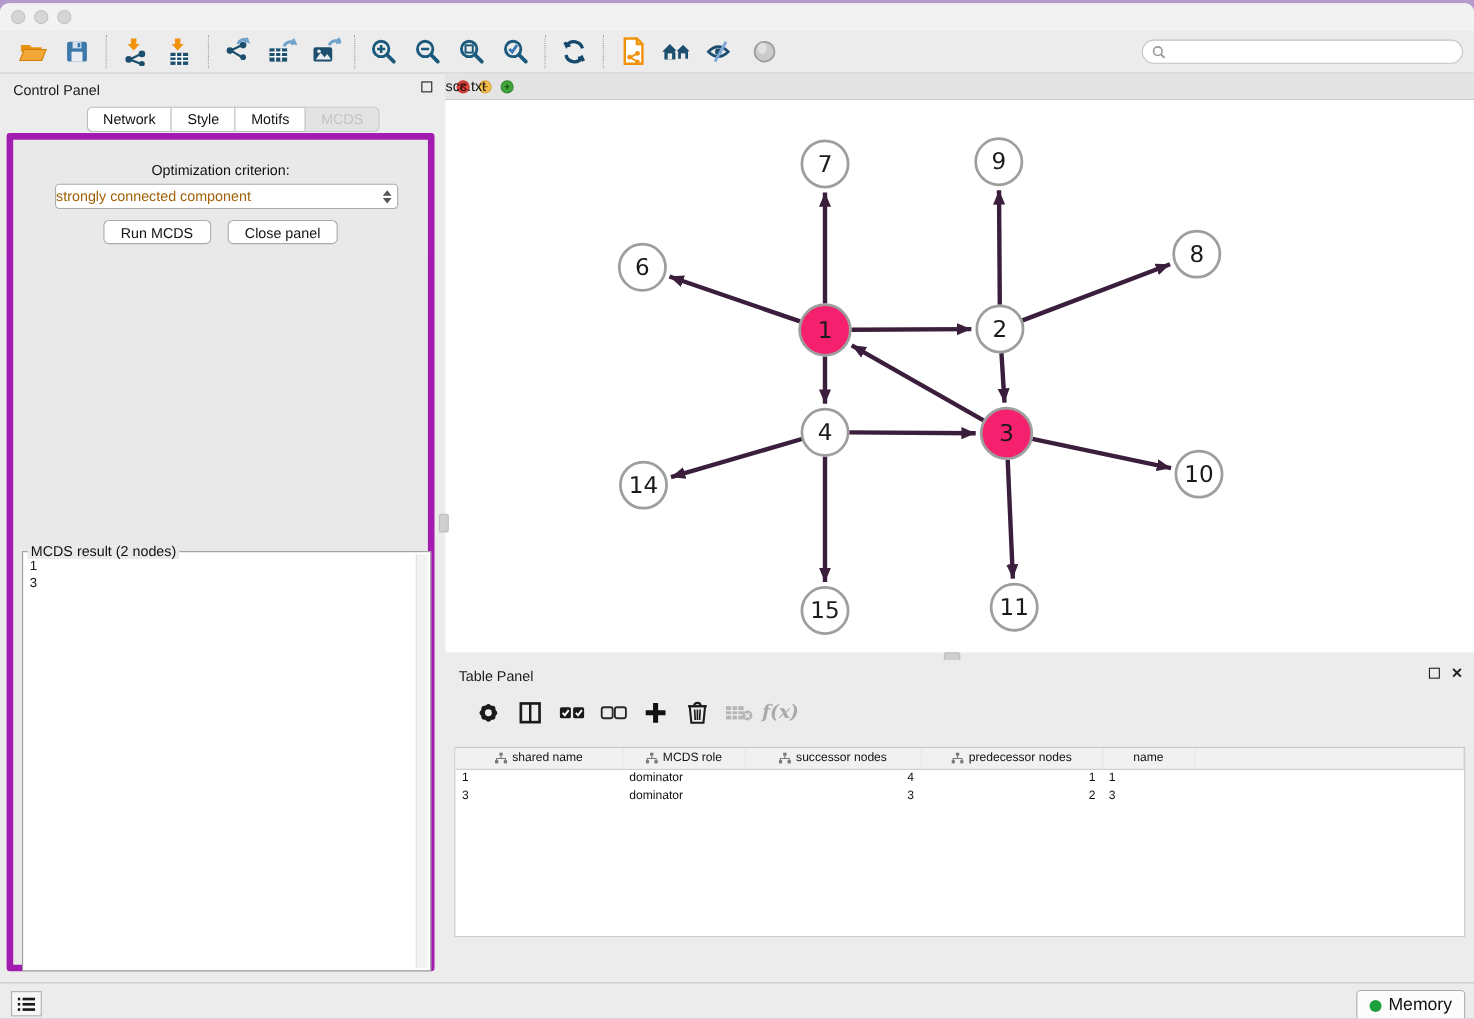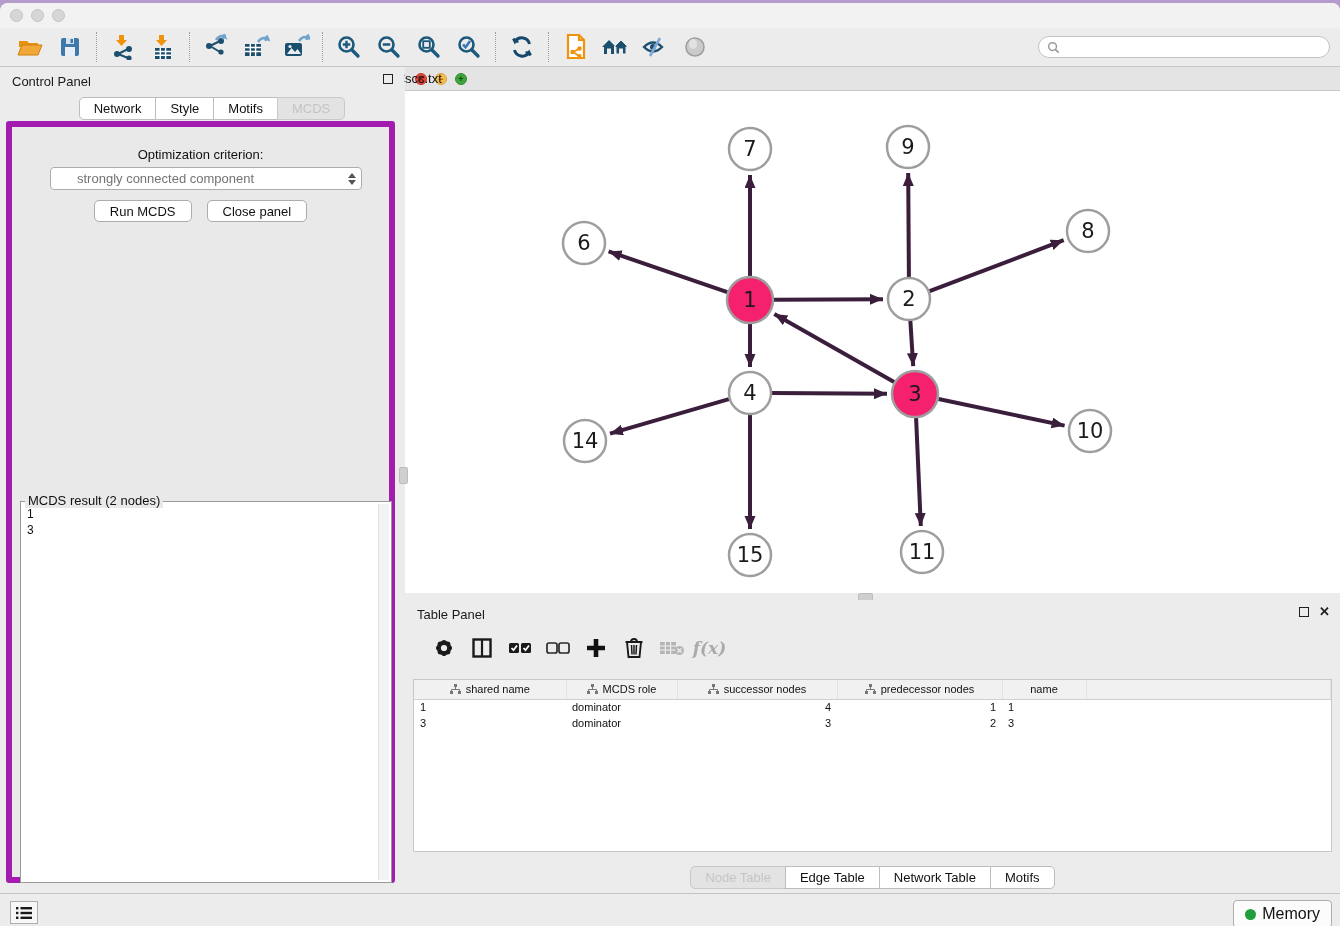--- a/index.html
+++ b/index.html
@@ -38,21 +38,21 @@
     font-size:13px; color:#111; }
   .seg .tab:first-child { border-radius:5px 0 0 5px; margin-left:0; }
   .seg .tab:last-child  { border-radius:0 5px 5px 0; }
   .seg .tab.active { background:#e3e3e3; color:#c4c4c4; border-color:#c9c9c9; }
 
   .cp-content { position:absolute; left:6px; top:54px; width:389px; height:762px;
     background:#e9e9e9; border:6px solid #a21caf; border-radius:3px; }
   .opt-label { position:absolute; top:20px; left:0; right:0; text-align:center; font-size:13px; color:#111; }
   .criterion { position:absolute; top:40px; left:38px; width:312px; height:23px; background:#fff;
     border:1px solid #acacac; border-radius:4px; display:flex; align-items:center;
-    font-size:13px; padding-left:26px; color:#737373; }
+    font-size:13px; padding-left:0; color:#a16207; }
   .stepper { margin-left:auto; width:18px; height:100%; display:flex; flex-direction:column;
     align-items:center; justify-content:center; gap:2px; }
   .up-arr { width:0; height:0; border-left:4px solid transparent; border-right:4px solid transparent; border-bottom:5px solid #555; }
   .dn-arr { width:0; height:0; border-left:4px solid transparent; border-right:4px solid transparent; border-top:5px solid #555; }
   .btn-row { position:absolute; top:73px; left:0; right:0; display:flex; justify-content:center; gap:15px; }
   .btn { background:#fff; border:1px solid #acacac; border-radius:5px; height:22px;
     font-size:13px; color:#111; padding:0 15px; display:flex; align-items:center; }
 
   .result-box { position:absolute; left:8px; top:374px; width:372px; height:382px;
     border:1px solid #9a9a9a; background:#fff; }
@@ -552,28 +552,20 @@
             <td class="al2">dominator</td>
             <td class="ar">3</td>
             <td class="ar">2</td>
             <td class="al2">3</td>
             <td></td>
           </tr>
         </tbody>
       </table>
     </div>
 
-    <div class="tp-tabs">
-      <div class="seg">
-        <div class="tab active">Node Table</div>
-        <div class="tab">Edge Table</div>
-        <div class="tab">Network Table</div>
-        <div class="tab">Motifs</div>
-      </div>
-    </div>
   </div>
 
   <div class="status-bar">
     <div class="list-btn">
       <svg width="16" height="14" viewBox="0 0 16 14">
         <g fill="#1a1a1a">
           <rect x="0" y="1" width="2.4" height="2.4"></rect>
             <rect x="4.5" y="1" width="11.5" height="2.4"></rect>
           <rect x="0" y="5.8" width="2.4" height="2.4"></rect>
             <rect x="4.5" y="5.8" width="11.5" height="2.4"></rect>

